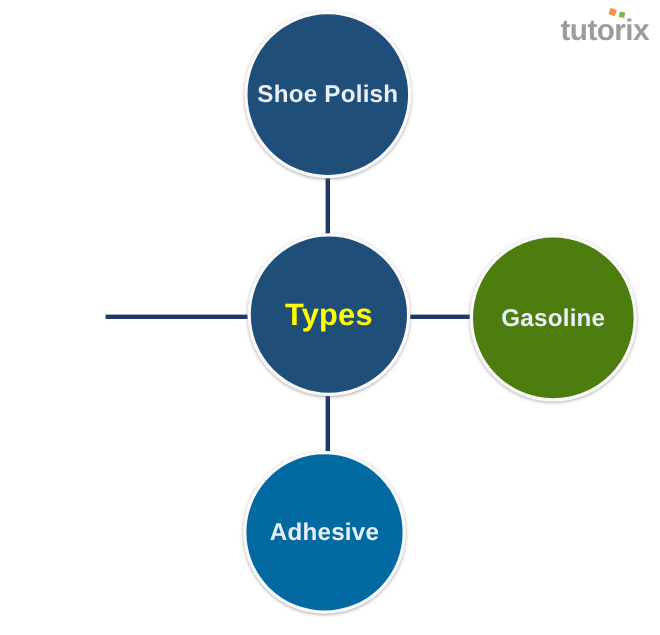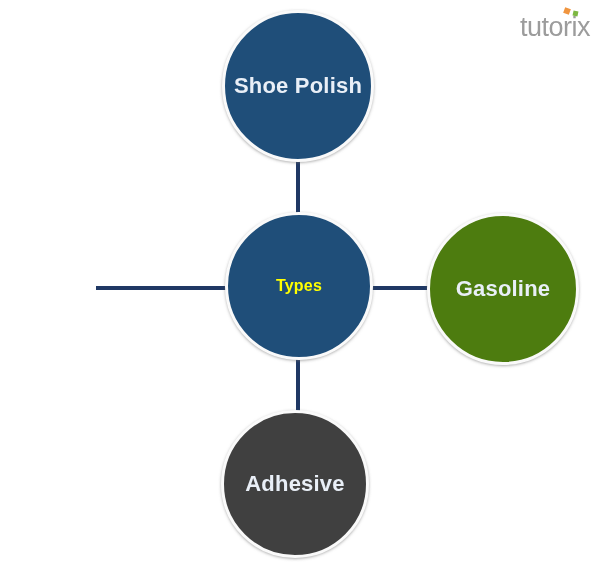--- a/index.html
+++ b/index.html
@@ -40,28 +40,28 @@
     box-shadow:0 1px 3px rgba(110,110,110,0.55);
     box-sizing:border-box;
     font-weight:700;
     font-size:22px;
     letter-spacing:0.2px;
   }
   .node-top   { left:222px; top:10px;  width:152px; height:152px;align-items:center; }
   .node-left  { left:20px;  top:212px; width:152px; height:152px; }
   .node-right { left:427px; top:213px; width:152px; height:152px; }
   .node-bottom{ left:221px; top:410px; width:148px; height:148px; }
-  .node-center{ left:225px; top:212px; width:148px; height:148px; font-size:16px; }
+  .node-center{ left:225px; top:212px; width:148px; height:148px; font-size:28px; }
   
   .logo{
     position:absolute;
     top:8px; right:10px;
     z-index:3;
     font-size:27px;
-    font-weight:400;
+    font-weight:700;
     letter-spacing:-0.5px;
     line-height:1;
     padding-top:6px;
     margin-left:44px;
   }
   .logo .dot{
     position:absolute;
     display:block;
   }
   .logo .dot-orange{
@@ -85,21 +85,21 @@
 
   <div class="node node-top" style="background-color: rgb(31, 78, 121); color: rgb(233, 239, 247);">
     <span>Shoe Polish</span>
   </div>
 
 
   <div class="node node-right" style="background-color: #4d7c0f; color: rgb(233, 239, 247);">
     <span>Gasoline</span>
   </div>
 
-  <div class="node node-bottom" style="background-color: #404040; color: rgb(233, 239, 247);">
+  <div class="node node-bottom" style="background-color: #0369a1; color: rgb(233, 239, 247);">
     <span>Adhesive</span>
   </div>
 
   <div class="node node-center" style="background-color: rgb(31, 78, 121); color: rgb(255, 255, 0);">
     <span>Types</span>
   </div>
 
   <div class="logo" style="color: rgb(156, 156, 156);">
     <span class="dot dot-orange" style="background-color: rgb(240, 149, 63);"></span>
     <span class="dot dot-green" style="background-color: rgb(125, 183, 66);"></span>

